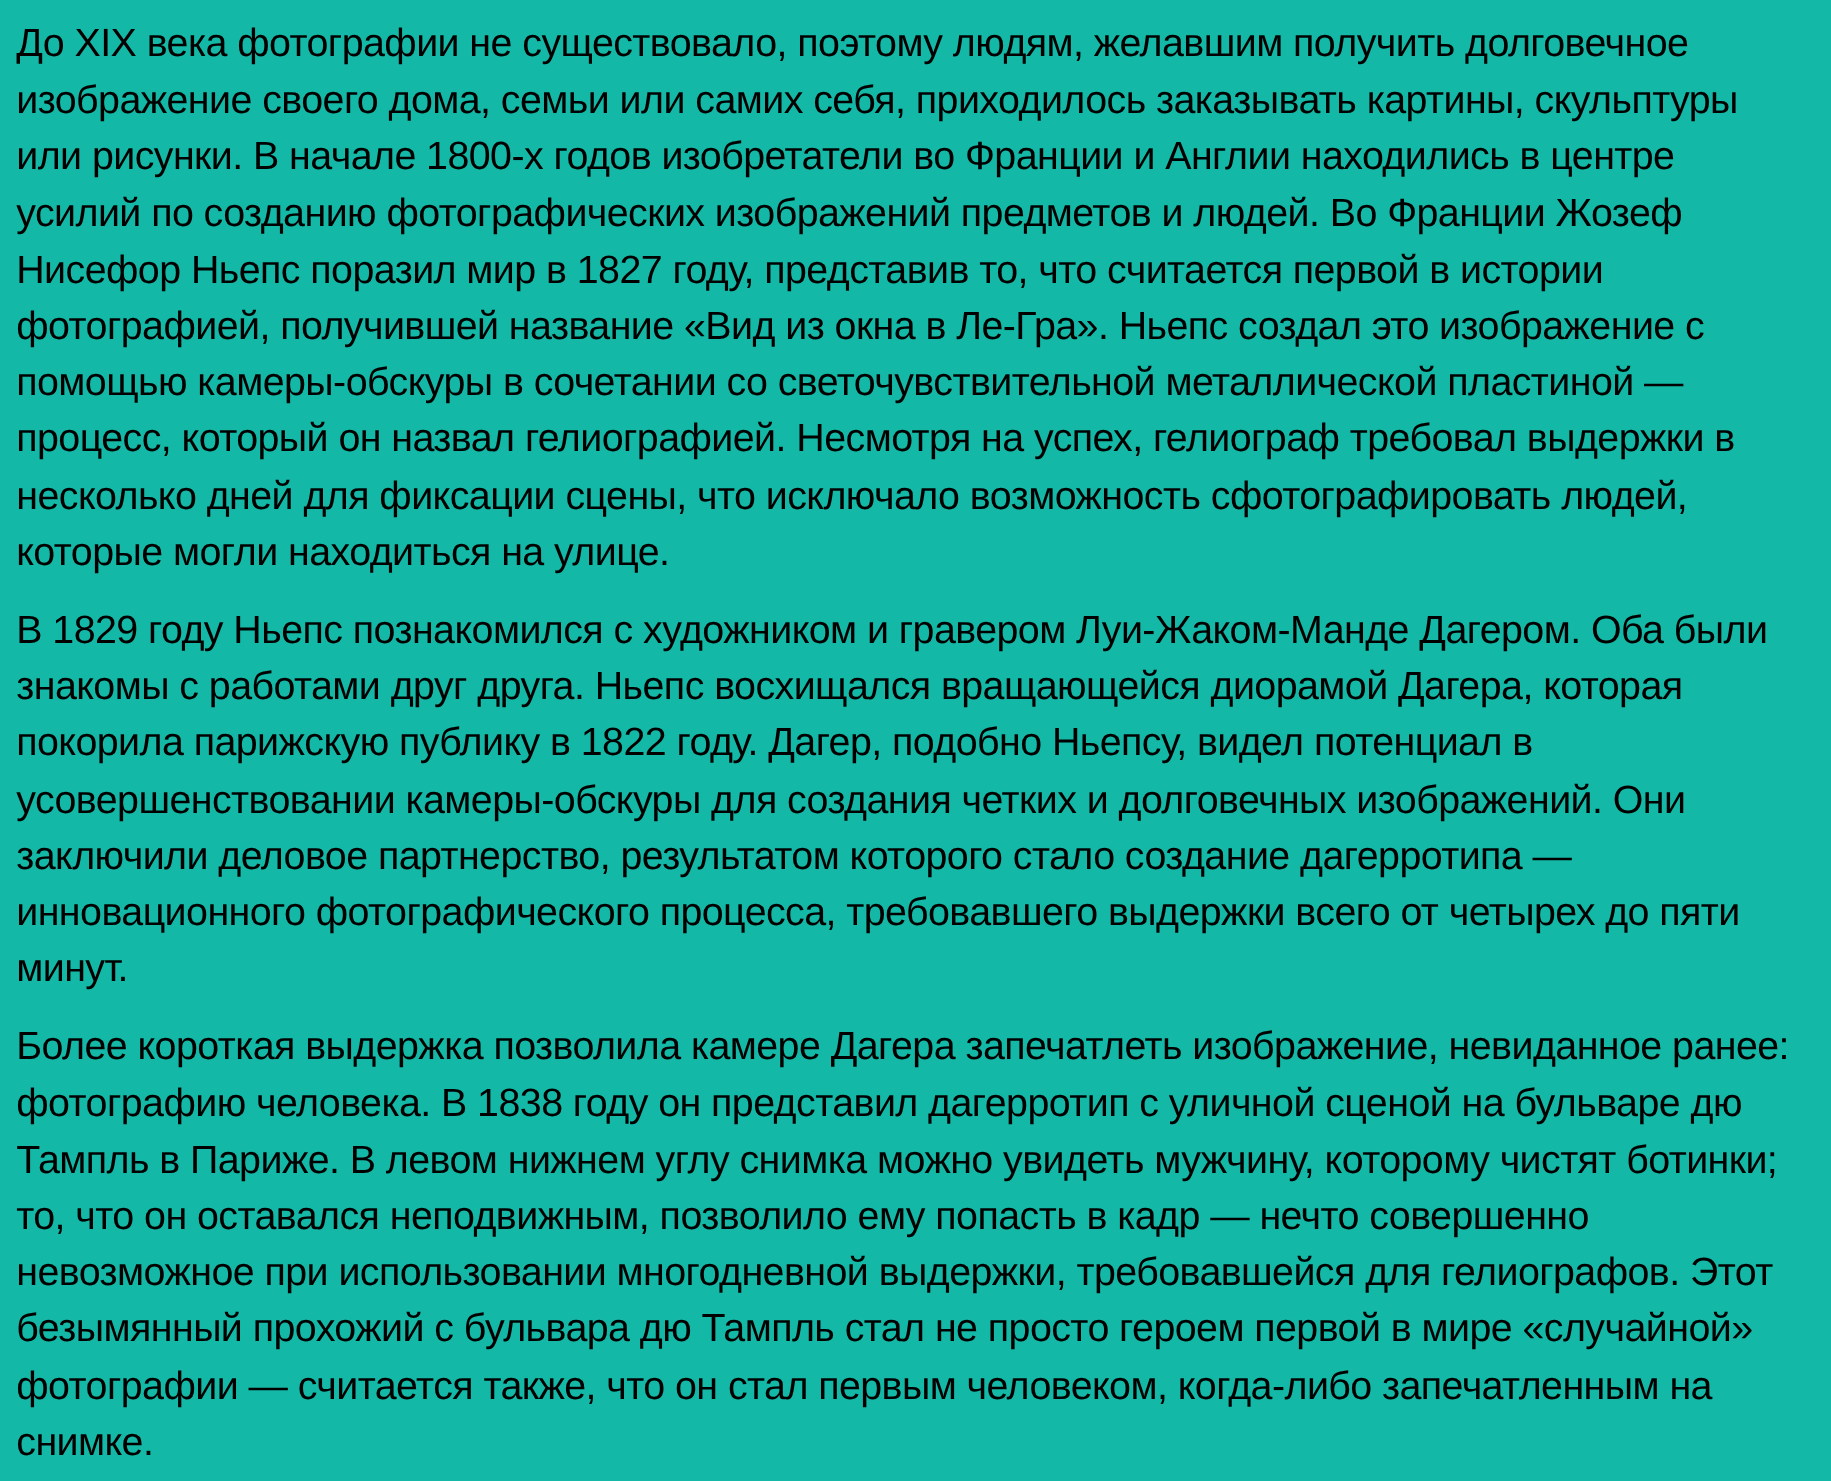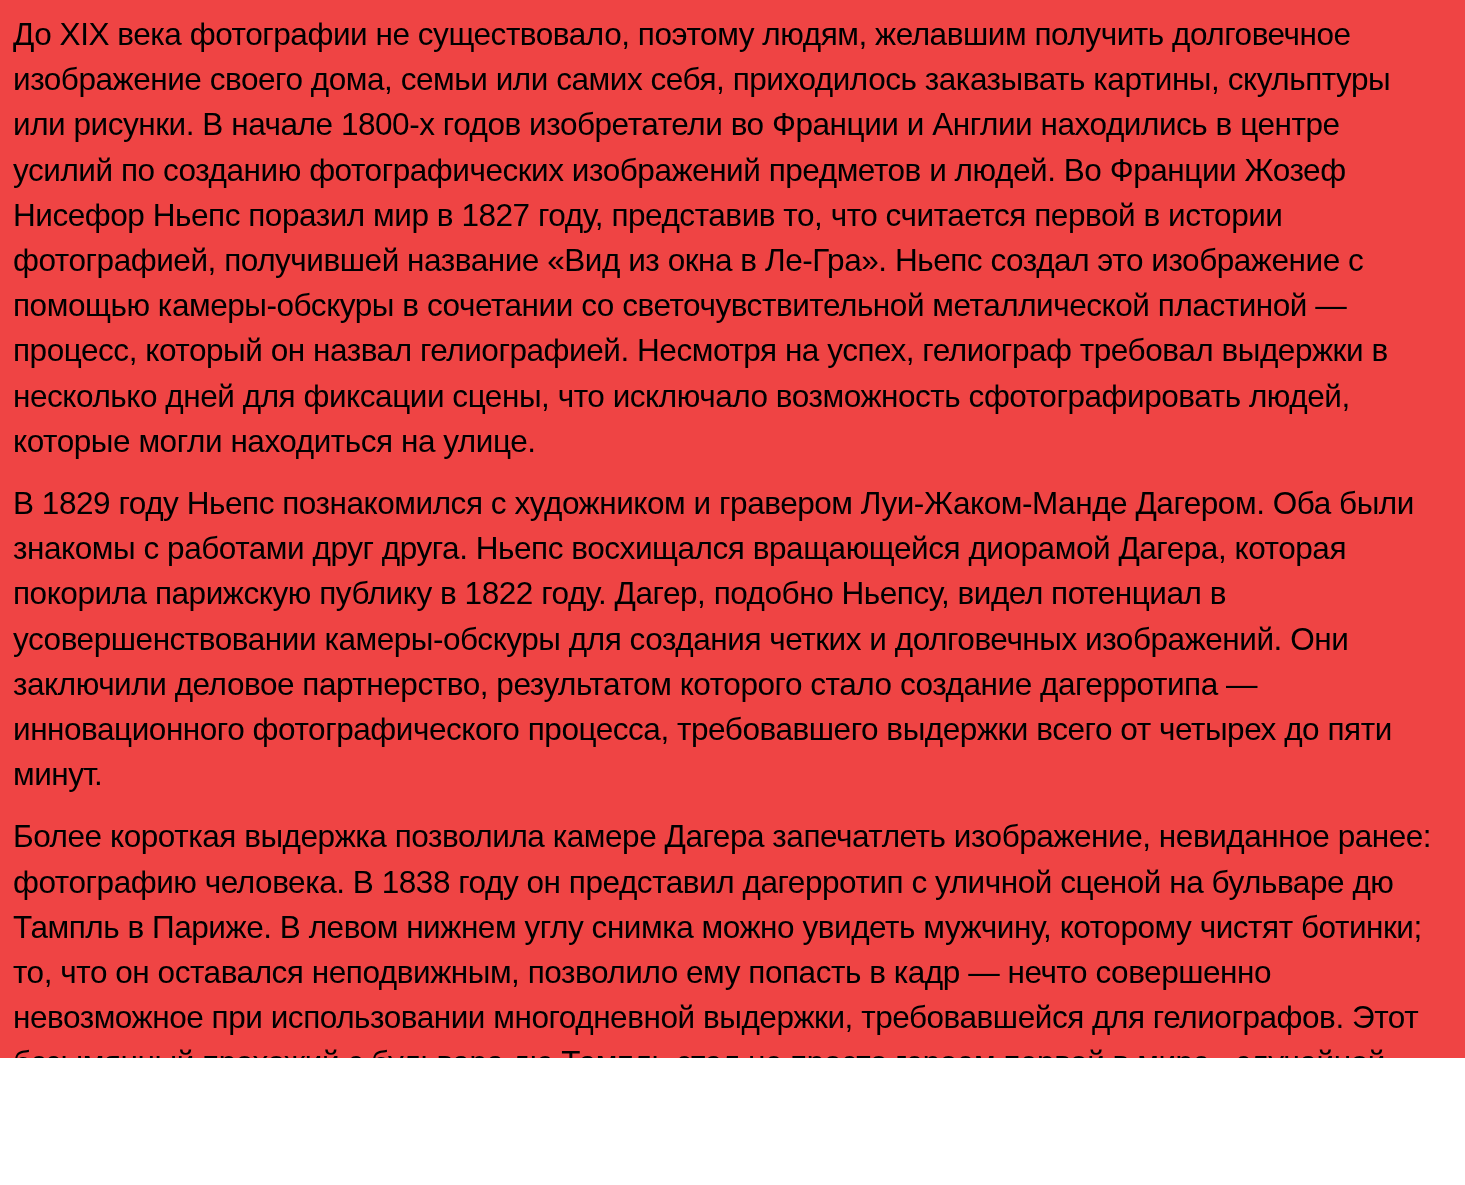--- a/index.html
+++ b/index.html
@@ -2,22 +2,22 @@
 <html lang="ru"><head>
 <meta charset="utf-8">
 <style>
   html, body {
     margin: 0;
     padding: 0;
     background: #ffffff;
   }
   .page {
     width: 1465px;
-    height: 1058px;
-    background: #ef4444;
+    height: 1185px;
+    background: #14b8a6;
     box-sizing: border-box;
     overflow: hidden;
   }
   .article {
     box-sizing: content-box;
     width: 1426px;
     padding: 12px 26px 0 13px;
     font-family: "Liberation Sans", sans-serif;
     font-size: 31.5px;
     line-height: 45.2px;

